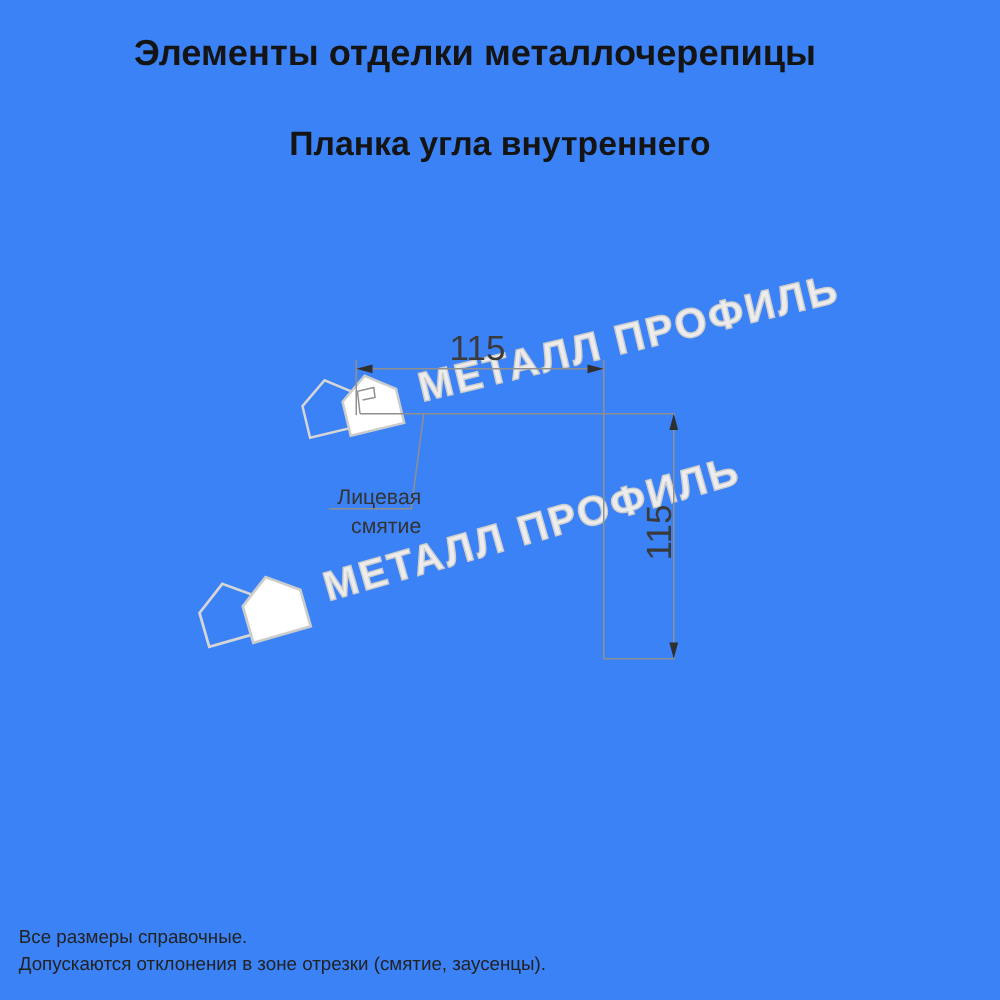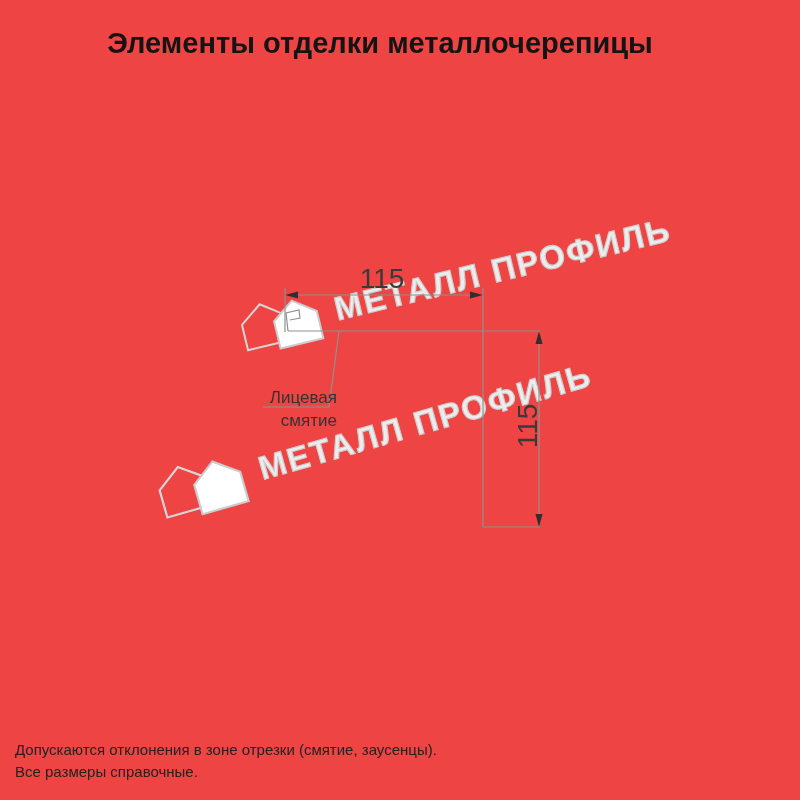--- a/index.html
+++ b/index.html
@@ -1,17 +1,17 @@
 <!DOCTYPE html>
 <html><head>
 <meta charset="utf-8">
 <style>
   html,body{margin:0;padding:0;background:#fff;}
   .page{
-    position:relative;width:800px;height:800px;background:#ef4444;
+    position:relative;width:800px;height:800px;background:#3b82f6;
     font-family:"Liberation Sans", sans-serif;overflow:hidden;
   }
   
   .title{
     position:absolute;top:27px;left:0;width:760px;text-align:center;
     font-size:29px;font-weight:bold;color:#141414;letter-spacing:0;
   }
   .subtitle{
     position:absolute;top:97px;left:0;width:800px;text-align:center;
     font-size:27px;font-weight:bold;color:#141414;line-height:36px;
@@ -44,20 +44,21 @@
     color:#222222;z-index:3;
   }
 </style>
 </head>
 <body>
 
 <div class="page">
 
   <div class="title">Элементы отделки металлочерепицы</div>
   <div class="subtitle">
+    <div>Планка угла внутреннего</div>
   </div>
 
   <div class="wm wm1">
     <span>
       <svg width="92" height="62" viewBox="0 0 92 62">
         <path d="M4,52 L4,26 L26,10 L48,26 L48,52 Z" fill="none" stroke="#d6d6d6" stroke-width="2"></path>
         <path d="M36,58 L36,30 L58,14 L80,30 L80,58 Z" fill="#ffffff" stroke="#cccccc" stroke-width="2"></path>
       </svg>
     </span>
     <span class="wm-text">МЕТАЛЛ ПРОФИЛЬ</span>
@@ -102,17 +103,17 @@
 
   <div class="dim-top">115</div>
   <div class="dim-right">115</div>
 
   <div class="face-label">
     <div>Лицевая</div>
     <div>смятие</div>
   </div>
 
   <div class="footer">
+    <div>Все размеры справочные.</div>
     <div>Допускаются отклонения в зоне отрезки (смятие, заусенцы).</div>
-    <div>Все размеры справочные.</div>
   </div>
 
 </div>
 
 </body></html>

